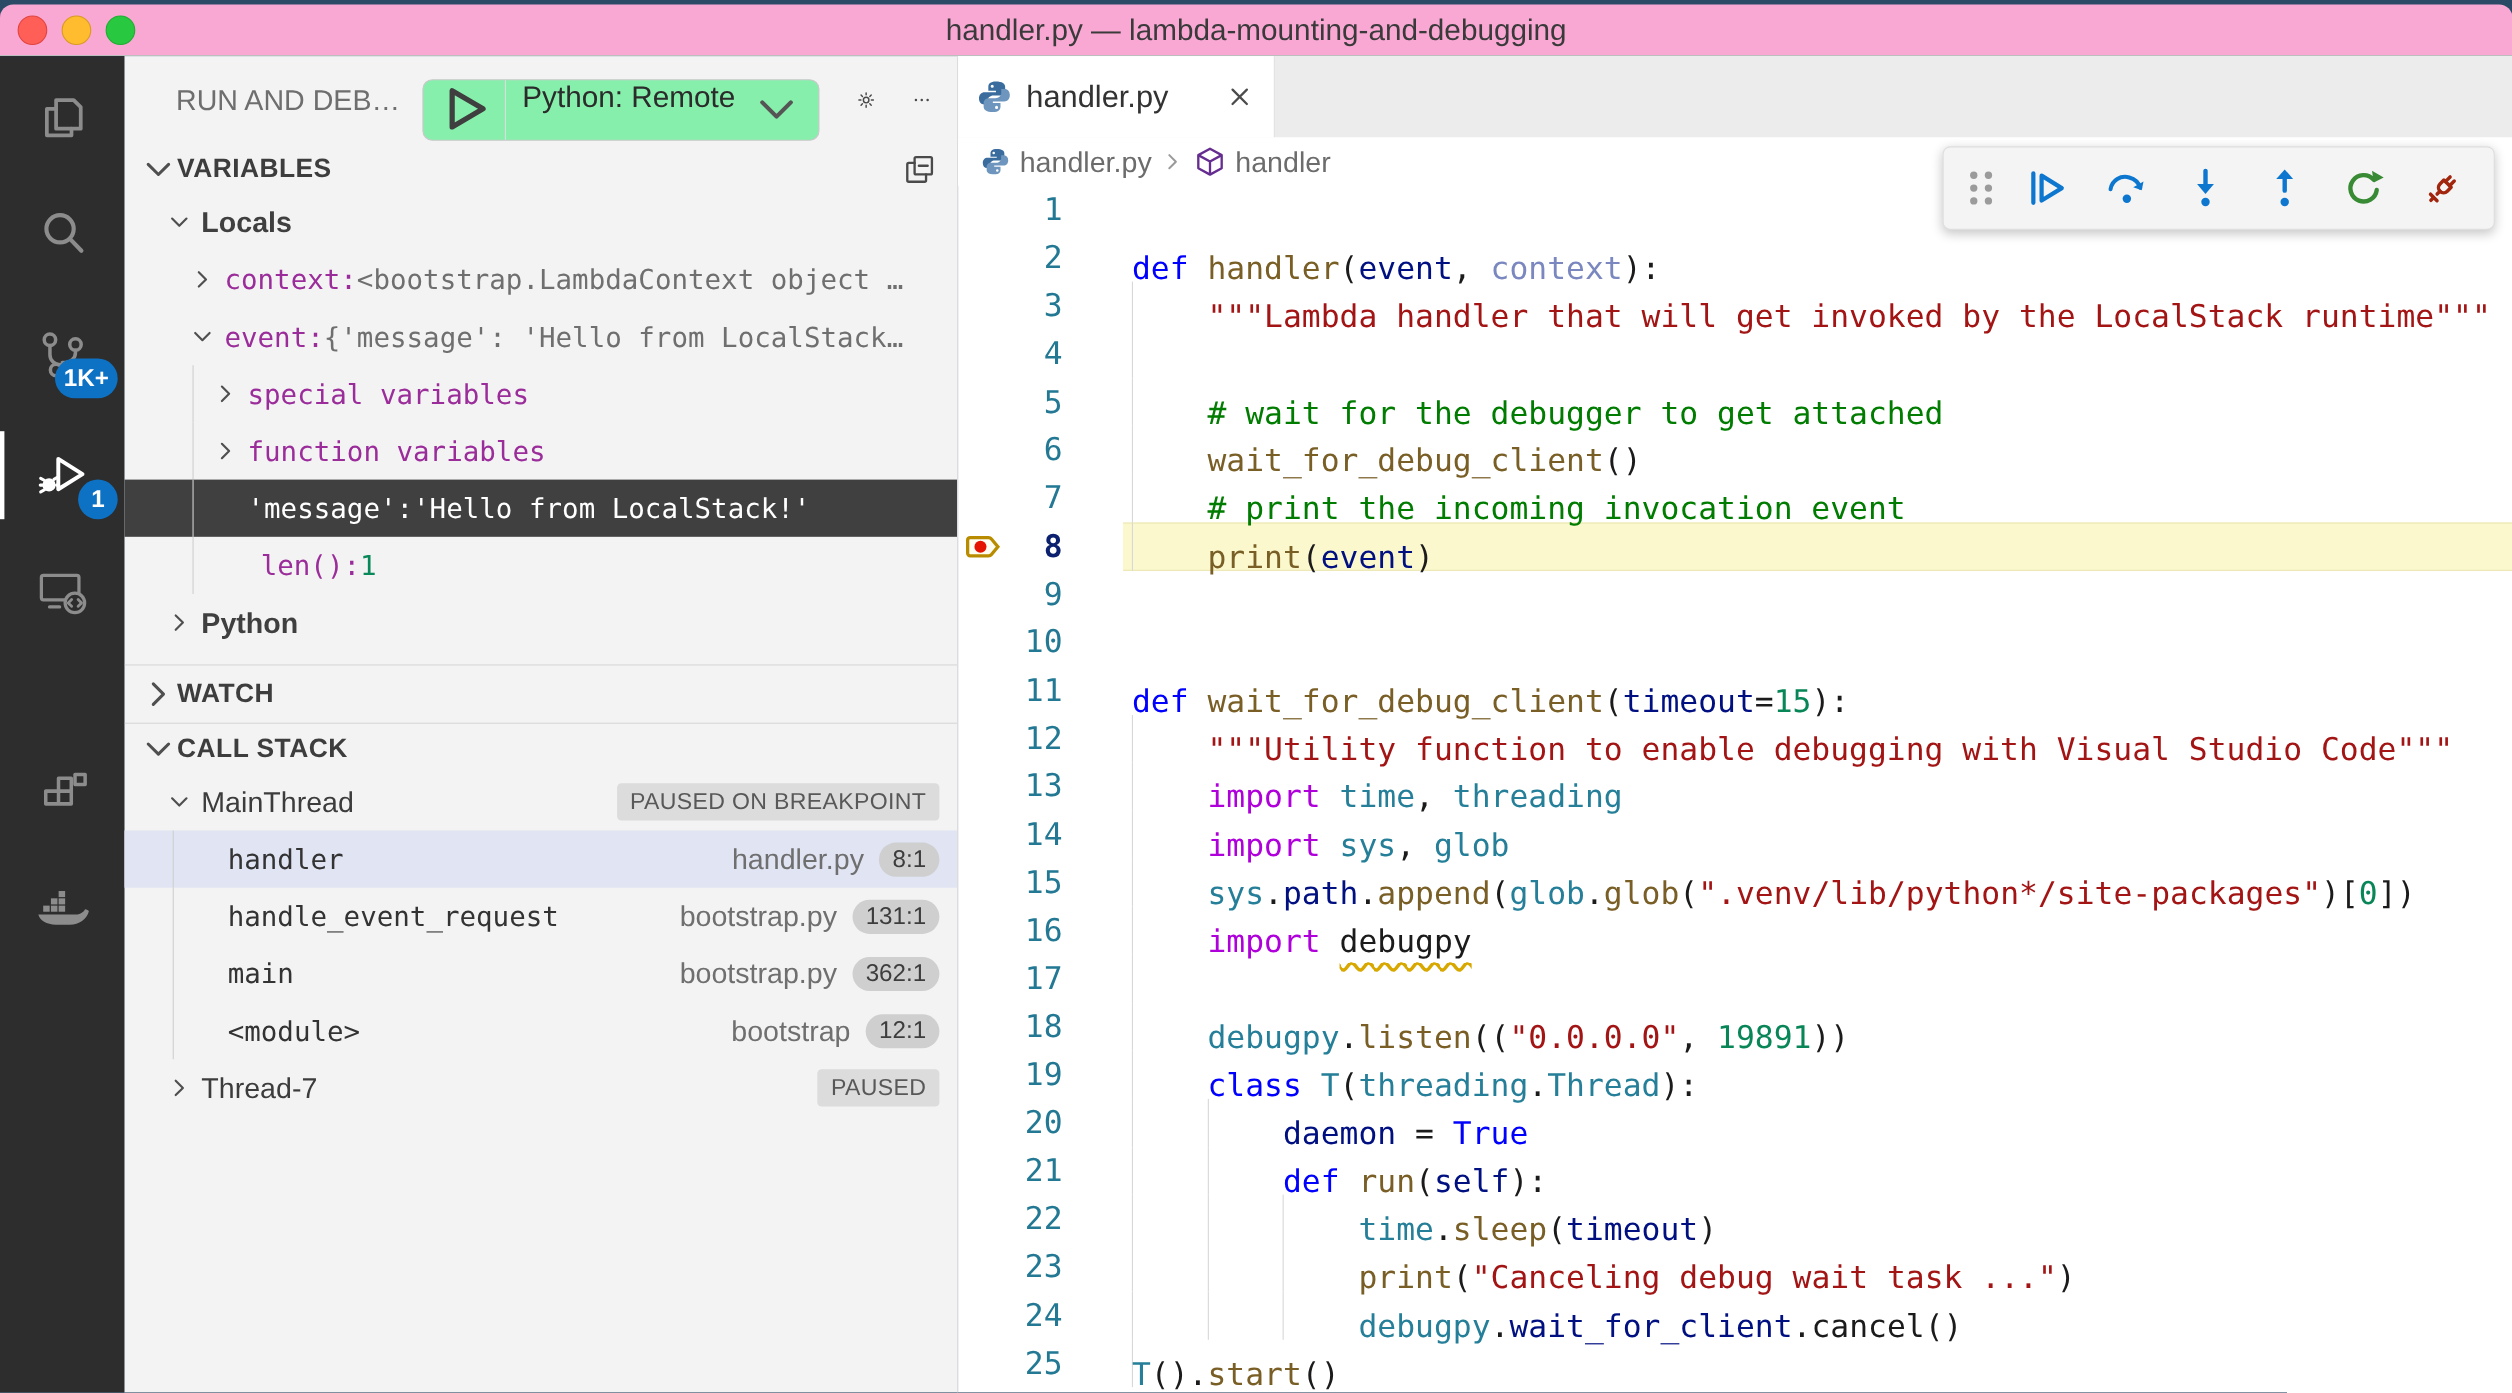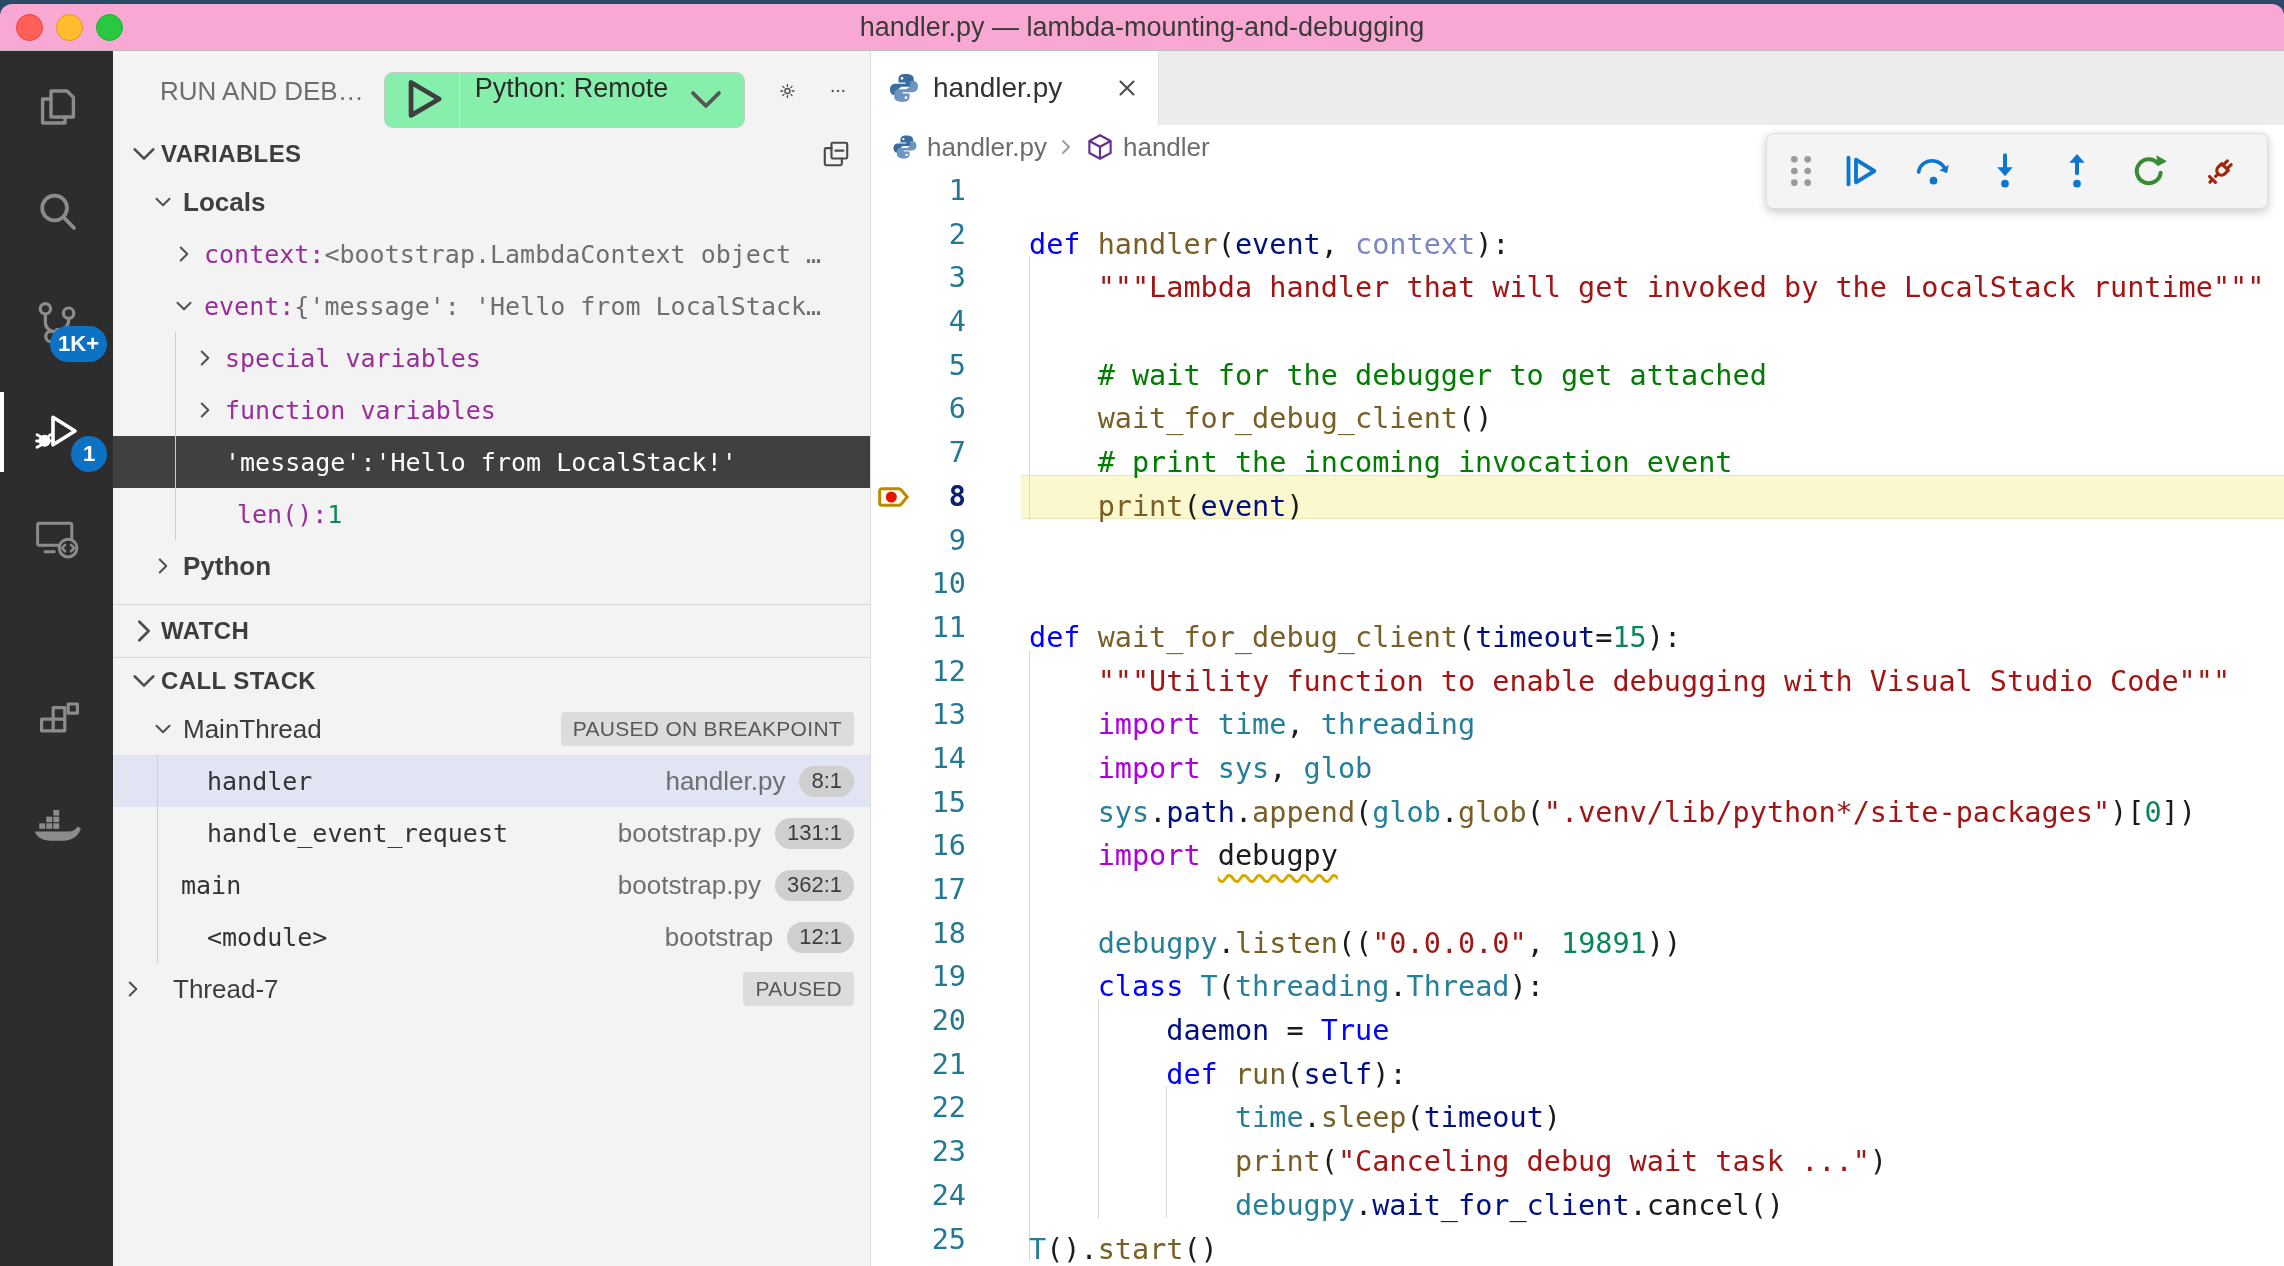--- a/index.html
+++ b/index.html
@@ -323,37 +323,37 @@
             </span>
           </div>
           <div class="t-row" style="padding-left: 94px;">
             <span class="tguide" style="left: 44px;"></span>
             <span class="cs-frame">handle_event_request</span>
             <span class="cs-right">
               <span class="cs-file">bootstrap.py</span>
               <span class="loc-badge">131:1</span>
             </span>
           </div>
-          <div class="t-row" style="padding-left: 68px;">
+          <div class="t-row" style="padding-left: 94px;">
             <span class="tguide" style="left: 44px;"></span>
             <span class="cs-frame">main</span>
             <span class="cs-right">
               <span class="cs-file">bootstrap.py</span>
               <span class="loc-badge">362:1</span>
             </span>
           </div>
           <div class="t-row" style="padding-left: 94px;">
             <span class="tguide" style="left: 44px;"></span>
             <span class="cs-frame">&lt;module&gt;</span>
             <span class="cs-right">
               <span class="cs-file">bootstrap</span>
               <span class="loc-badge">12:1</span>
             </span>
           </div>
-          <div class="t-row" style=" gap: 20px;">
+          <div class="t-row" style="padding-left: 30px;">
             <span class="chvbox">
               <svg viewBox="0 0 22 22" fill="none" stroke="currentColor" stroke-width="1.8" stroke-linecap="round" stroke-linejoin="round" width="100%" height="100%" style="width: 24px; height: 24px;">
                 <path d="M8 5l6 6-6 6"></path>
               </svg>
             </span>
             <span class="cs-label">Thread-7</span>
             <span class="cs-right">
               <span class="paused-badge">PAUSED</span>
             </span>
           </div>

